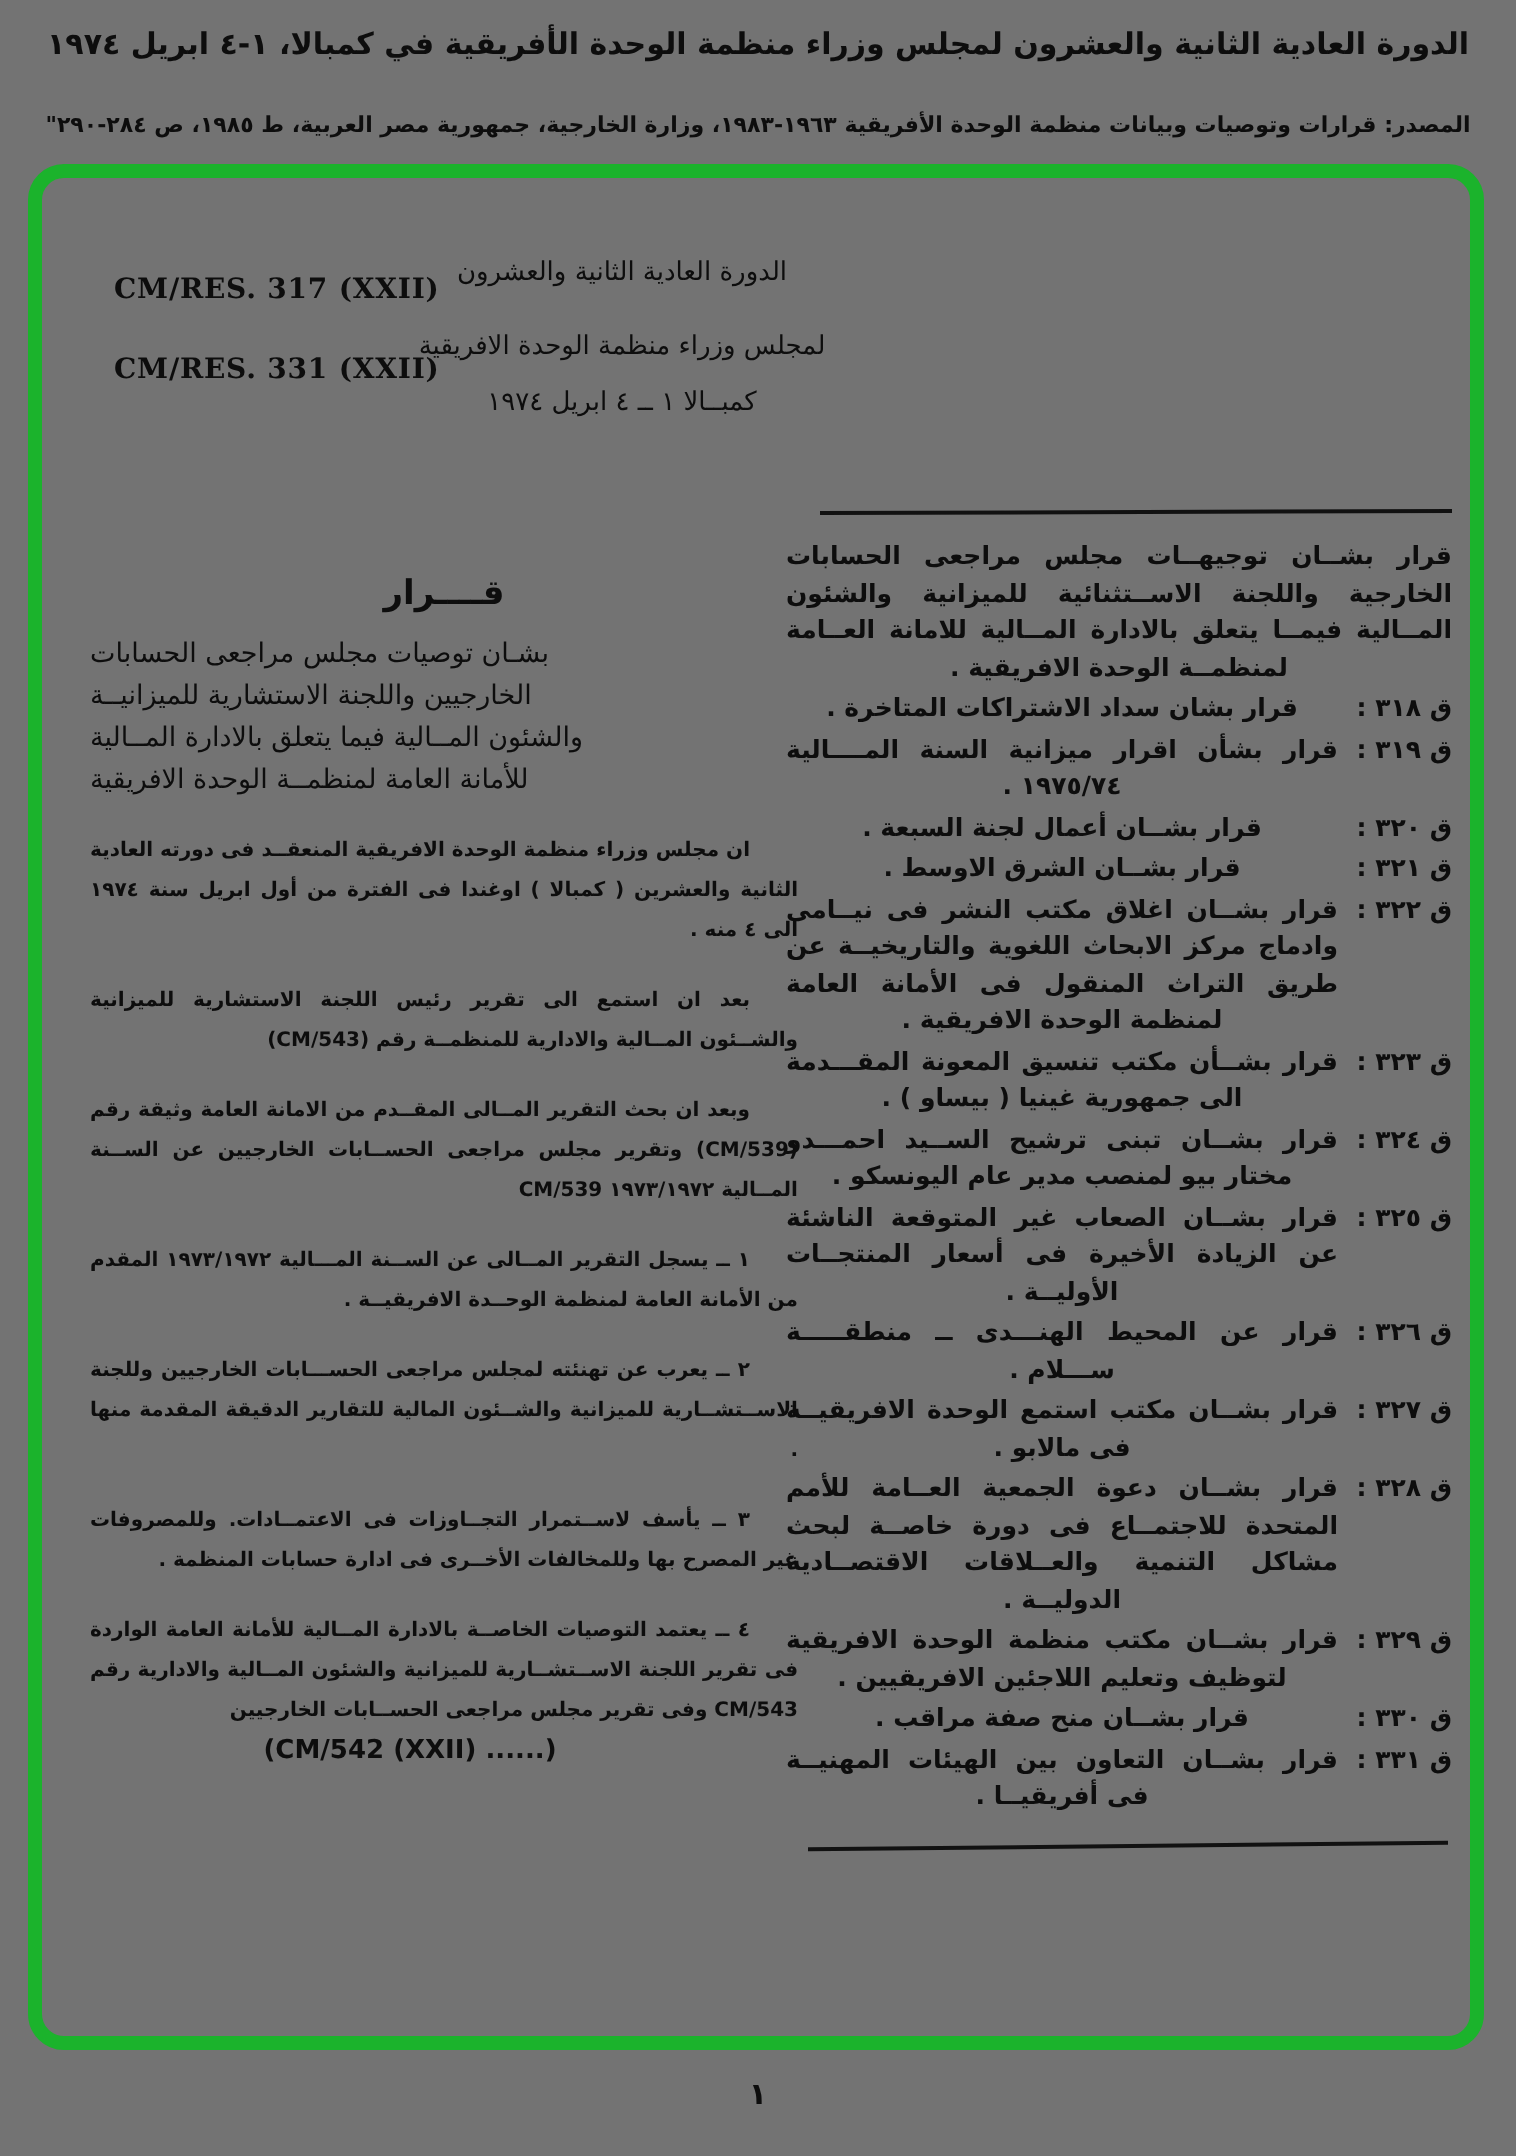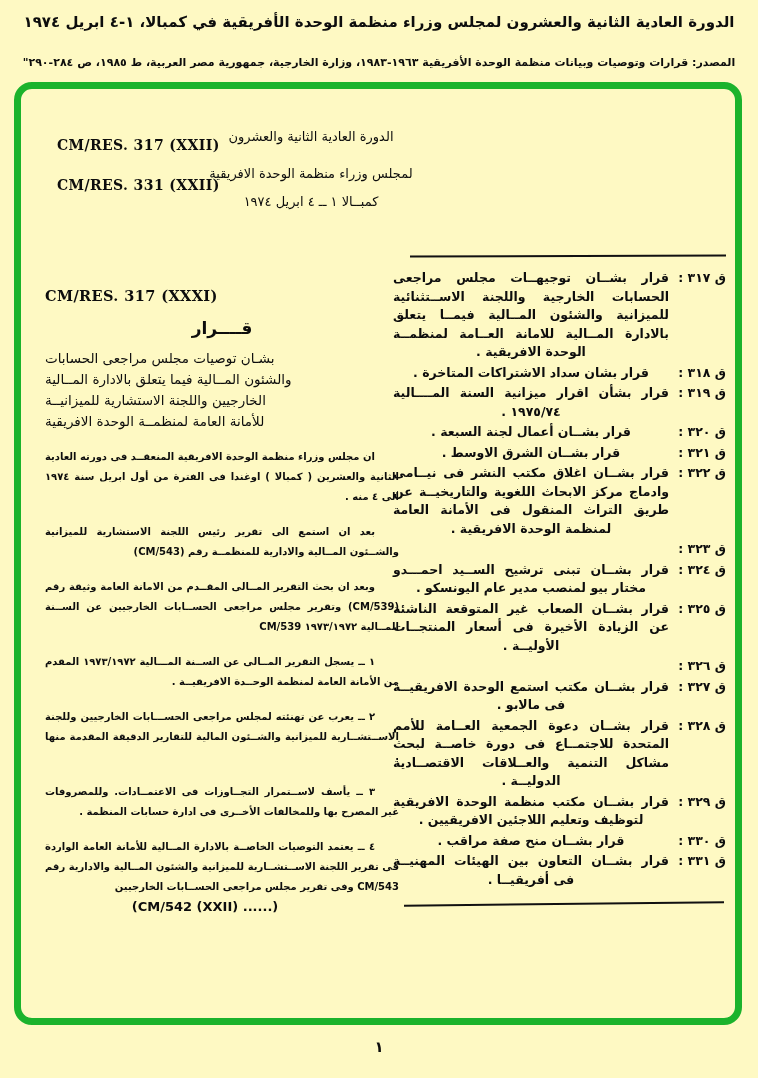--- a/index.html
+++ b/index.html
@@ -1,17 +1,17 @@
 <!DOCTYPE html>
 <html lang="ar"><head>
 <meta charset="utf-8">
 <style>
   html,body{margin:0;padding:0;background:#ffffff;}
   .page{
-    position:relative;width:758px;height:1078px;background:#fef9c3;
+    position:relative;width:758px;height:1078px;background:#737373;
     font-family:"DejaVu Sans",sans-serif;color:#0d0d0d;overflow:hidden;
   }
   
   .top-line1{
     position:absolute;top:13px;left:0;right:0;text-align:center;
     direction:rtl;font-size:15px;font-weight:bold;letter-spacing:0.2px;
   }
   .top-line2{
     position:absolute;top:56px;left:0;right:0;text-align:center;
     direction:rtl;font-size:11px;font-weight:bold;
@@ -85,41 +85,39 @@
 
     <div class="ref-code ref1">CM/RES. 317 (XXII)</div>
     <div class="ref-code ref2">CM/RES. 331 (XXII)</div>
     <div class="session">
       <div class="s1">الدورة العادية الثانية والعشرون</div>
       <div class="s2">لمجلس وزراء منظمة الوحدة الافريقية</div>
       <div class="s3">كمبــالا ١ ــ ٤ ابريل ١٩٧٤</div>
     </div>
 
     <div class="left-col">
-      <div class="left-ref">CM/RES. 317 (XXXI)</div>
       <div class="doc-title">قــــرار</div>
       <div class="subtitle-line">بشـان توصيات مجلس مراجعى الحسابات</div>
+      <div class="subtitle-line">الخارجيين واللجنة الاستشارية للميزانيــة</div>
       <div class="subtitle-line">والشئون المــالية فيما يتعلق بالادارة المــالية</div>
-      <div class="subtitle-line">الخارجيين واللجنة الاستشارية للميزانيــة</div>
       <div class="subtitle-line">للأمانة العامة لمنظمــة الوحدة الافريقية</div>
       <div class="para">ان مجلس وزراء منظمة الوحدة الافريقية المنعقــد فى دورته العادية الثانية والعشرين ( كمبالا ) اوغندا فى الفترة من أول ابريل سنة ١٩٧٤ الى ٤ منه .</div>
       <div class="para">بعد ان استمع الى تقرير رئيس اللجنة الاستشارية للميزانية والشــئون المــالية والادارية للمنظمــة رقم (CM/543)</div>
       <div class="para">وبعد ان بحث التقرير المــالى المقــدم من الامانة العامة وثيقة رقم (CM/539) وتقرير مجلس مراجعى الحســابات الخارجيين عن الســنة المــالية ١٩٧٣/١٩٧٢ CM/539</div>
       <div class="para">١ ــ يسجل التقرير المــالى عن الســنة المـــالية ١٩٧٣/١٩٧٢ المقدم من الأمانة العامة لمنظمة الوحــدة الافريقيــة .</div>
       <div class="para">٢ ــ يعرب عن تهنئته لمجلس مراجعى الحســـابات الخارجيين وللجنة الاســتشــارية للميزانية والشــئون المالية للتقارير الدقيقة المقدمة منها .</div>
       <div class="para">٣ ــ يأسف لاســتمرار التجــاوزات فى الاعتمــادات. وللمصروفات غير المصرح بها وللمخالفات الأخــرى فى ادارة حسابات المنظمة .</div>
       <div class="para">٤ ــ يعتمد التوصيات الخاصــة بالادارة المــالية للأمانة العامة الواردة فى تقرير اللجنة الاســتشــارية للميزانية والشئون المــالية والادارية رقم CM/543 وفى تقرير مجلس مراجعى الحســابات الخارجيين</div>
       <div class="closing-code">(CM/542 (XXII) ......)</div>
     </div>
 
     <div class="right-col">
       <div class="hrule hrule-top"></div>
 
       <div class="res-item">
-        <span class="res-num">ق ٣١٧ :</span>
         <span class="res-text">قرار بشــان توجيهــات مجلس مراجعى الحسابات الخارجية واللجنة الاســتثنائية للميزانية والشئون المــالية فيمــا يتعلق بالادارة المــالية للامانة العــامة لمنظمــة الوحدة الافريقية .</span>
       </div>
       <div class="res-item">
         <span class="res-num">ق ٣١٨ :</span>
         <span class="res-text">قرار بشان سداد الاشتراكات المتاخرة .</span>
       </div>
       <div class="res-item">
         <span class="res-num">ق ٣١٩ :</span>
         <span class="res-text">قرار بشأن اقرار ميزانية السنة المــــالية ١٩٧٥/٧٤ .</span>
       </div>
@@ -130,31 +128,33 @@
       <div class="res-item">
         <span class="res-num">ق ٣٢١ :</span>
         <span class="res-text">قرار بشــان الشرق الاوسط .</span>
       </div>
       <div class="res-item">
         <span class="res-num">ق ٣٢٢ :</span>
         <span class="res-text">قرار بشــان اغلاق مكتب النشر فى نيــامى وادماج مركز الابحاث اللغوية والتاريخيــة عن طريق التراث المنقول فى الأمانة العامة لمنظمة الوحدة الافريقية .</span>
       </div>
       <div class="res-item">
         <span class="res-num">ق ٣٢٣ :</span>
+        <span class="res-text">قرار بشــأن مكتب تنسيق المعونة المقـــدمة الى جمهورية غينيا ( بيساو ) .</span>
       </div>
       <div class="res-item">
         <span class="res-num">ق ٣٢٤ :</span>
         <span class="res-text">قرار بشــان تبنى ترشيح الســيد احمـــدو مختار بيو لمنصب مدير عام اليونسكو .</span>
       </div>
       <div class="res-item">
         <span class="res-num">ق ٣٢٥ :</span>
         <span class="res-text">قرار بشــان الصعاب غير المتوقعة الناشئة عن الزيادة الأخيرة فى أسعار المنتجــات الأوليــة .</span>
       </div>
       <div class="res-item">
         <span class="res-num">ق ٣٢٦ :</span>
+        <span class="res-text">قرار عن المحيط الهنـــدى ــ منطقـــــة ســـلام .</span>
       </div>
       <div class="res-item">
         <span class="res-num">ق ٣٢٧ :</span>
         <span class="res-text">قرار بشــان مكتب استمع الوحدة الافريقيــة فى مالابو .</span>
       </div>
       <div class="res-item">
         <span class="res-num">ق ٣٢٨ :</span>
         <span class="res-text">قرار بشــان دعوة الجمعية العــامة للأمم المتحدة للاجتمــاع فى دورة خاصــة لبحث مشاكل التنمية والعــلاقات الاقتصــادية الدوليــة .</span>
       </div>
       <div class="res-item">

